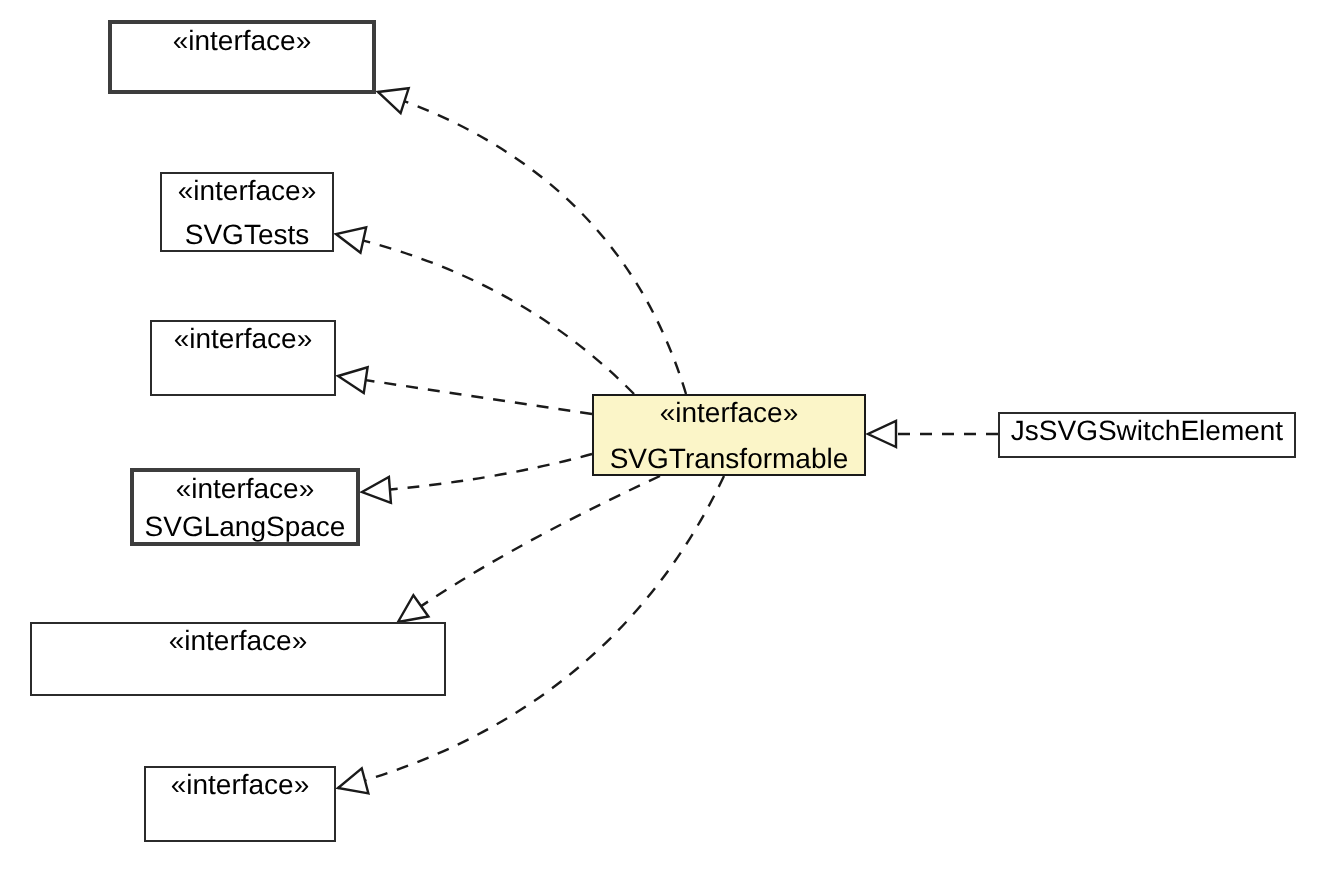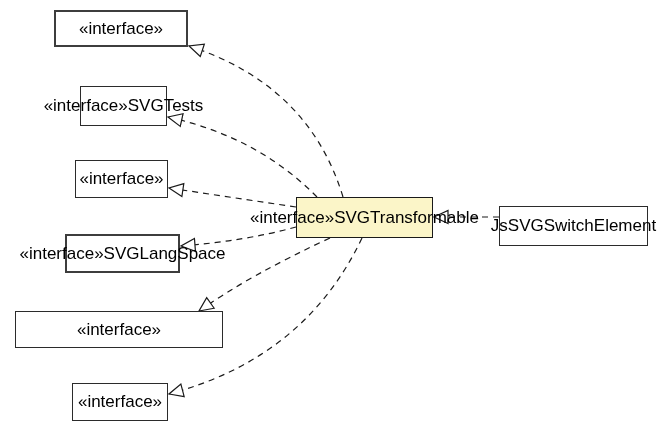--- a/index.html
+++ b/index.html
@@ -21,25 +21,26 @@
     top: 0;
     width: 663px;
     height: 435px;
   }
   .node {
     position: absolute;
     box-sizing: border-box;
     background: #ffffff;
     border: 1.2px solid #2b2b2b;
     display: flex;
+    flex-direction: column;
     align-items: center;
-    justify-content: center;
+    justify-content: space-between;
     text-align: center;
     color: #000000;
-    font-size: 17px;
+    font-size: 14px;
     line-height: 16px;
     cursor: pointer;
   }
   .node.thick {
     border-width: 2px;
     border-color: #3d3d3d;
   }
   .node.highlight {
     background: #fbf5c8;
     border: 1.5px solid #1a1a1a;
@@ -95,17 +96,17 @@
 
   <div class="node" style="left:72px; top:383px; width:96px; height:38px;">
     <span class="stereo">«interface»</span>
   </div>
 
   <div class="node highlight" style="left: 296px; top: 197px; width: 137px; height: 41px; background: rgb(251, 245, 200);">
     <span class="stereo">«interface»</span>
     <span class="cname">SVGTransformable</span>
   </div>
 
-  <div class="node" style="left:499px; top:206px; width:149px; height:40px;">
+  <div class="node" style="left:499px; top:206px; width:149px; height:23px;">
     <span class="cname">JsSVGSwitchElement</span>
   </div>
 
 </div>
 
 </body></html>

